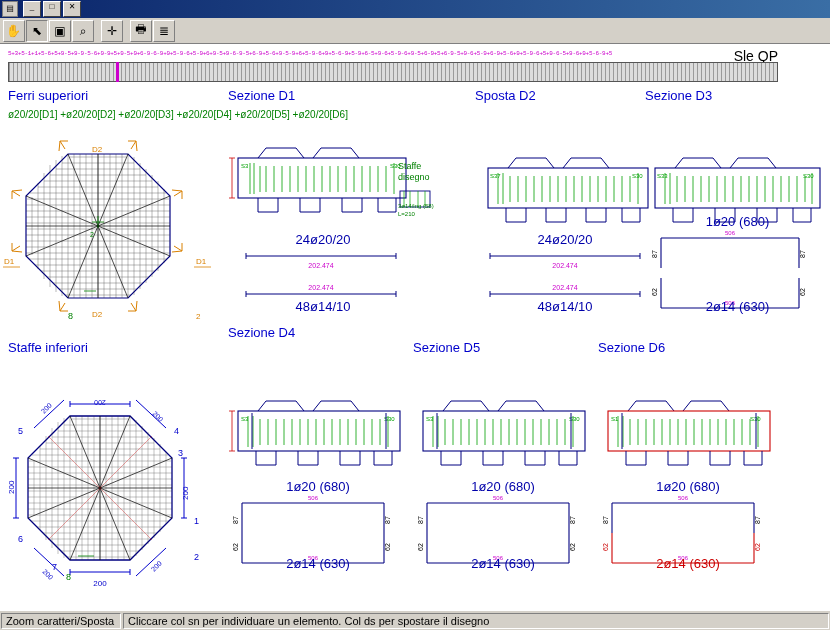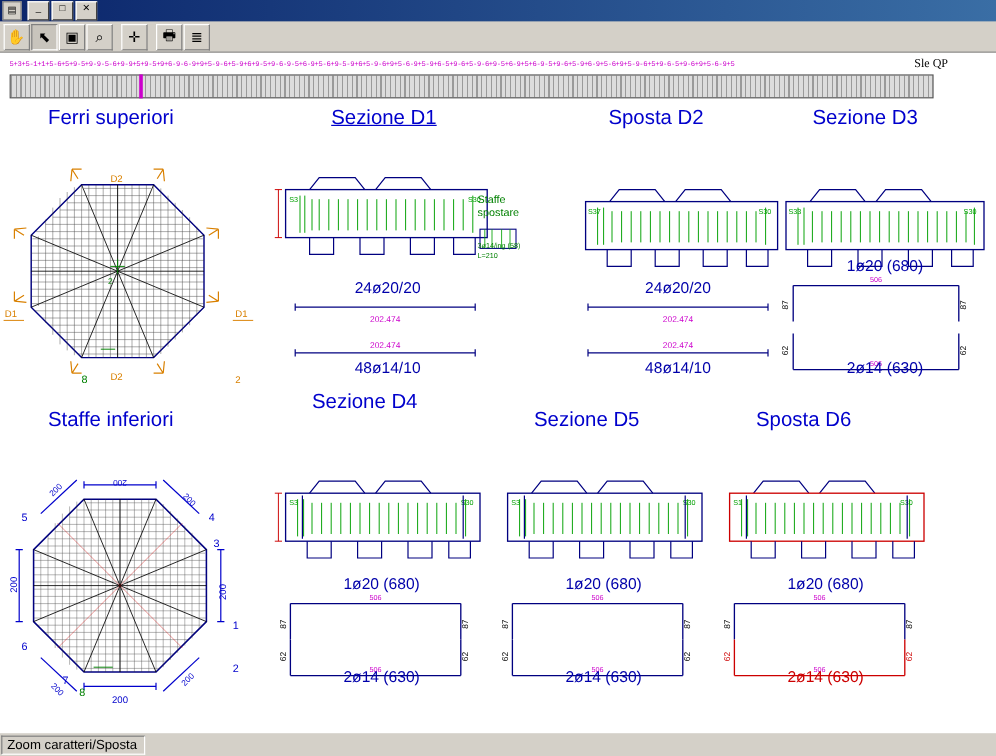--- a/index.html
+++ b/index.html
@@ -56,38 +56,38 @@
   .canvas{
     position:absolute;left:0;top:44px;width:830px;height:566px;
     background:#ffffff;overflow:hidden;
   }
 
   
   .scale-strip{
     position:absolute;left:8px;top:6px;width:782px;height:34px;
   }
   .scale-label{
-    position:absolute;right:0;top:-2px;font-size:10px;color:#000;font-family:Liberation Serif, serif;
+    position:absolute;right:12px;top:-2px;font-size:14px;color:#000;
   }
   .scale-text{
     position:absolute;left:0;top:0;width:782px;height:11px;
     font-size:6px;color:#cc00cc;letter-spacing:-0.3px;
     white-space:nowrap;overflow:hidden;font-family:"Liberation Mono",monospace;
   }
   .scale-bar{
     position:absolute;left:0;top:12px;width:770px;height:20px;
     background:repeating-linear-gradient(to right,#9a9a9a 0 1px,#dcdcdc 1px 4px);
     border:1px solid #555;box-sizing:border-box;
   }
   .scale-marker{
     position:absolute;left:108px;top:12px;width:3px;height:20px;background:#cc00cc;
   }
 
   
-  .heading{position:absolute;font-size:17px;color:#0000cc;margin-left:32px;}
+  .heading{position:absolute;font-size:13px;color:#0000cc;}
   .subheading{position:absolute;font-size:10px;color:#008000;}
 
   
   svg{display:block;}
 
   .blk{position:absolute;}
 
   
   .statusbar{
     position:absolute;left:0;top:610px;width:830px;height:20px;
@@ -151,30 +151,31 @@
   <div class="canvas">
 
     <div class="scale-strip">
       <div class="scale-label">Sle QP</div>
       <div class="scale-text">5+3+5-1+1+5-6+5+9-5+9-9-5-6+9-9+5+9-5+9+6-9-6-9+9+5-9-6+5-9+6+9-5+9-6-9-5+6-9+5-6+9-5-9+6+5-9-6+9+5-6-9+5-9+6-5+9-6+5-9-6+9-5+6-9+5+6-9-5+9-6+5-9+6-9+5-6+9+5-9-6+5+9-6-5+9-6+9+5-6-9+5</div>
       <div class="scale-bar"></div>
       <div class="scale-marker"></div>
     </div>
 
     <div class="heading" style="left:8px;top:44px;">Ferri superiori</div>
-
-    <div class="heading" style="left:244px;top:44px;text-decoration:underline;">Sezione D1</div>
+    <div class="subheading" style="left:8px;top:65px;">ø20/20[D1] +ø20/20[D2] +ø20/20[D3] +ø20/20[D4] +ø20/20[D5] +ø20/20[D6]</div>
+
+    <div class="heading" style="left:228px;top:44px;">Sezione D1</div>
     <div class="heading" style="left:475px;top:44px;">Sposta D2</div>
     <div class="heading" style="left:645px;top:44px;">Sezione D3</div>
 
     <div class="heading" style="left:8px;top:296px;">Staffe inferiori</div>
 
     <div class="heading" style="left:228px;top:281px;">Sezione D4</div>
     <div class="heading" style="left:413px;top:296px;">Sezione D5</div>
-    <div class="heading" style="left:598px;top:296px;">Sposta D6</div>
+    <div class="heading" style="left:598px;top:296px;">Sezione D6</div>
 
     <div class="blk" style="left:0px;top:75px;">
       <svg width="225" height="230" viewBox="0 0 225 230">
 
         <g stroke="#000080" fill="none" stroke-width="1.2">
           <polygon points="68,35 128,35 170,77 170,137 128,179 68,179 26,137 26,77"></polygon>
         </g>
 
         <g stroke="#303030" stroke-width="0.4" opacity="0.85">
 
@@ -324,21 +325,21 @@
         <line x1="18" y1="175" x2="18" y2="181" stroke="#000080" stroke-width="1"></line>
         <line x1="168" y1="175" x2="168" y2="181" stroke="#000080" stroke-width="1"></line>
         <text x="93" y="174" font-size="7" fill="#cc00cc" font-family="Liberation Sans" text-anchor="middle">202.474</text>
       </svg>
     </div>
     <div class="blk" style="left:228px;top:188px;width:190px;text-align:center;font-size:13px;color:#0000aa;">24ø20/20</div>
     <div class="blk" style="left:228px;top:255px;width:190px;text-align:center;font-size:13px;color:#0000aa;">48ø14/10</div>
 
     <div class="blk" style="left:398px;top:117px;font-size:9px;color:#008000;line-height:11px;">
       <div>Staffe</div>
-      <div>spostare</div>
+      <div>disegno</div>
     </div>
     <div class="blk" style="left:398px;top:145px;">
       <svg width="46" height="30" viewBox="0 0 46 30">
         <rect x="2" y="2" width="30" height="16" fill="none" stroke="#000080" stroke-width="0.9"></rect>
         <line x1="6" y1="2" x2="6" y2="18" stroke="#00a000" stroke-width="0.7"></line>
         <line x1="12" y1="2" x2="12" y2="18" stroke="#00a000" stroke-width="0.7"></line>
         <line x1="20" y1="2" x2="20" y2="18" stroke="#00a000" stroke-width="0.7"></line>
         <line x1="27" y1="2" x2="27" y2="18" stroke="#00a000" stroke-width="0.7"></line>
       </svg>
     </div>
@@ -756,15 +757,16 @@
         <text x="162" y="182" font-size="7" fill="#cc0000" font-family="Liberation Sans" transform="rotate(-90 162,182)">62</text>
       </svg>
     </div>
     <div class="blk" style="left:598px;top:435px;width:180px;text-align:center;font-size:13px;color:#0000aa;">1ø20 (680)</div>
     <div class="blk" style="left:598px;top:512px;width:180px;text-align:center;font-size:13px;color:#cc0000;">2ø14 (630)</div>
 
   </div>
 
   <div class="statusbar">
     <div class="sb-pane sb-left">Zoom caratteri/Sposta</div>
+    <div class="sb-pane sb-right">Cliccare col sn per individuare un elemento. Col ds per spostare il disegno</div>
   </div>
 
 </div>
 
 </body></html>

